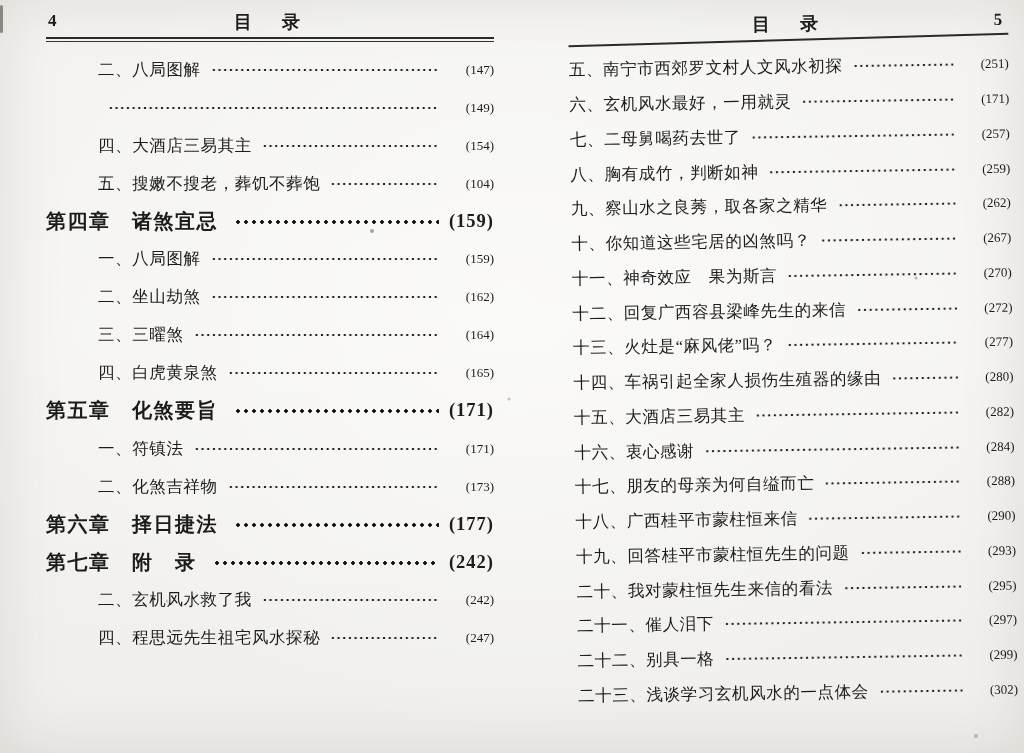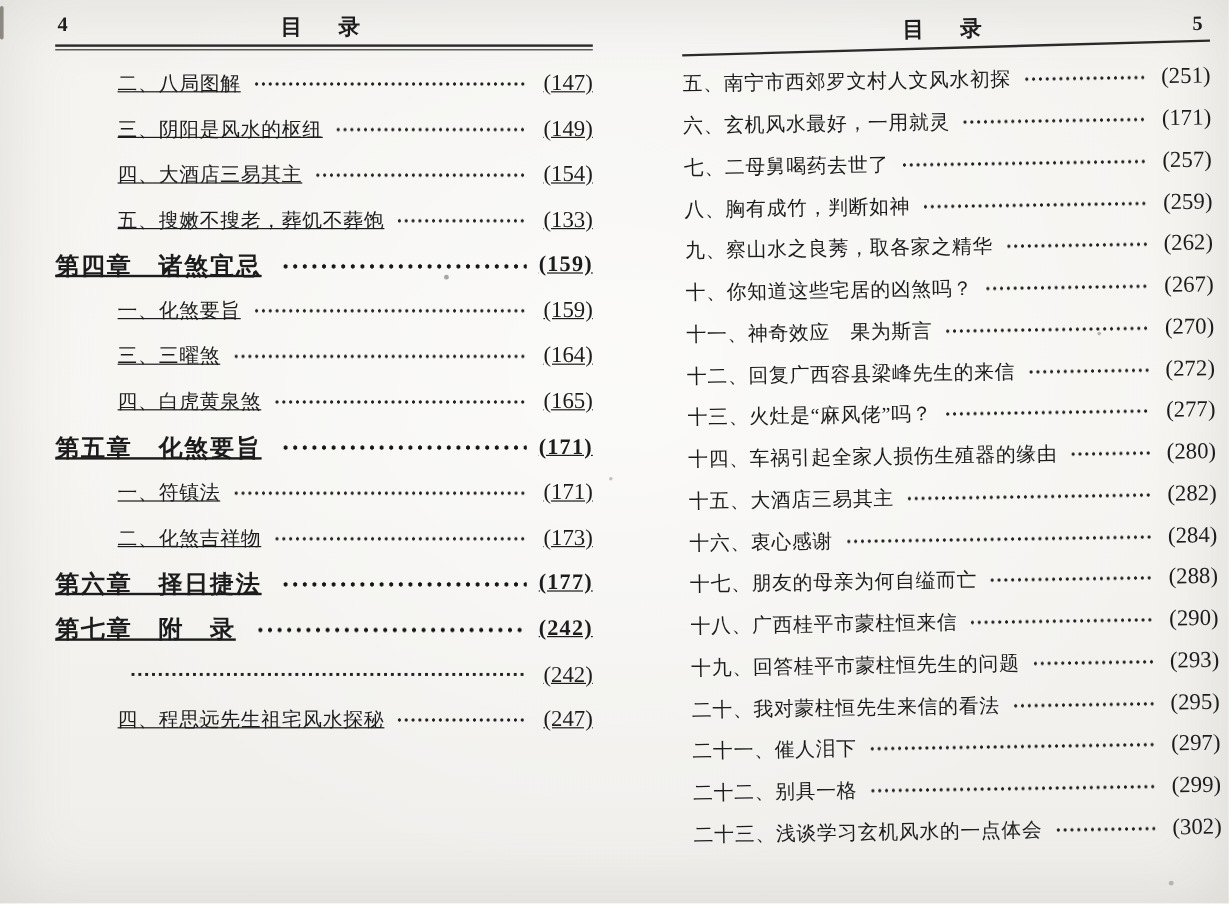--- a/index.html
+++ b/index.html
@@ -72,21 +72,21 @@
     transform: rotate(-0.75deg);
   }
 
   
   .toc-list { margin-top: 9px; }
   .toc-row {
     display: flex;
     align-items: center;
     font-size: 16.5px;
   }
-  .page-left  .toc-row { height: 37.9px; text-decoration: underline; }
+  .page-left  .toc-row { height: 37.9px; }
   .page-right .toc-row { height: 34.75px; }
 
   .page-left .toc-row:not(.chapter) { padding-left: 52px; }
 
   .toc-title {
     white-space: nowrap;
     letter-spacing: 0.6px;
   }
   .chapter {
     font-weight: bold;
@@ -105,21 +105,21 @@
     min-width: 18px;
   }
   .chapter .toc-leader {
     background-image: radial-gradient(circle, #161514 1.55px, rgba(0,0,0,0) 2px);
     background-size: 8px 100%;
     margin-left: 16px;
   }
 
   .toc-page {
     white-space: nowrap;
-    font-size: 19px;
+    font-size: 13px;
     min-width: 50px;
     text-align: right;
     font-family: "Liberation Serif", serif;
   }
   .chapter .toc-page {
     font-size: 18.5px;
     font-weight: bold;
     letter-spacing: 1px;
   }
 
@@ -159,43 +159,47 @@
         <span class="header-title">目　录</span>
       </div>
       <div class="rule"></div>
       <div class="toc-list">
           <div class="toc-row">
     <span class="toc-title">二、八局图解</span>
     <span class="toc-leader"></span>
     <span class="toc-page">(147)</span>
   </div>
           <div class="toc-row">
-    <span class="toc-title">三、阴阳是风水的枢纽</span>
     <span class="toc-leader"></span>
     <span class="toc-page">(149)</span>
   </div>
           <div class="toc-row">
     <span class="toc-title">四、大酒店三易其主</span>
     <span class="toc-leader"></span>
     <span class="toc-page">(154)</span>
   </div>
           <div class="toc-row">
     <span class="toc-title">五、搜嫩不搜老，葬饥不葬饱</span>
     <span class="toc-leader"></span>
-    <span class="toc-page">(133)</span>
+    <span class="toc-page">(104)</span>
   </div>
           <div class="toc-row chapter">
     <span class="toc-title">第四章　诸煞宜忌</span>
     <span class="toc-leader"></span>
     <span class="toc-page">(159)</span>
   </div>
           <div class="toc-row">
-    <span class="toc-title">一、化煞要旨</span>
+    <span class="toc-title">一、八局图解</span>
     <span class="toc-leader"></span>
     <span class="toc-page">(159)</span>
+  </div>
+          <div class="toc-row">
+    <span class="toc-title">二、坐山劫煞</span>
+    <span class="toc-leader"></span>
+    <span class="toc-page">(162)</span>
   </div>
           <div class="toc-row">
     <span class="toc-title">三、三曜煞</span>
     <span class="toc-leader"></span>
     <span class="toc-page">(164)</span>
   </div>
           <div class="toc-row">
     <span class="toc-title">四、白虎黄泉煞</span>
     <span class="toc-leader"></span>
     <span class="toc-page">(165)</span>
@@ -219,20 +223,21 @@
     <span class="toc-title">第六章　择日捷法</span>
     <span class="toc-leader"></span>
     <span class="toc-page">(177)</span>
   </div>
           <div class="toc-row chapter">
     <span class="toc-title">第七章　附　录</span>
     <span class="toc-leader"></span>
     <span class="toc-page">(242)</span>
   </div>
           <div class="toc-row">
+    <span class="toc-title">二、玄机风水救了我</span>
     <span class="toc-leader"></span>
     <span class="toc-page">(242)</span>
   </div>
           <div class="toc-row">
     <span class="toc-title">四、程思远先生祖宅风水探秘</span>
     <span class="toc-leader"></span>
     <span class="toc-page">(247)</span>
   </div>
         </div>
     </div>

